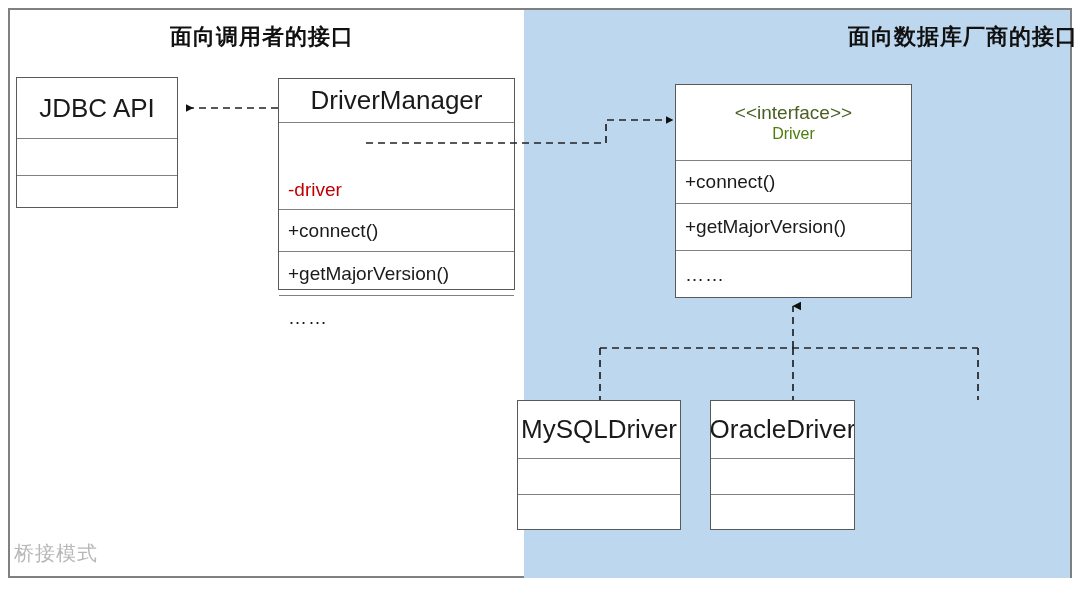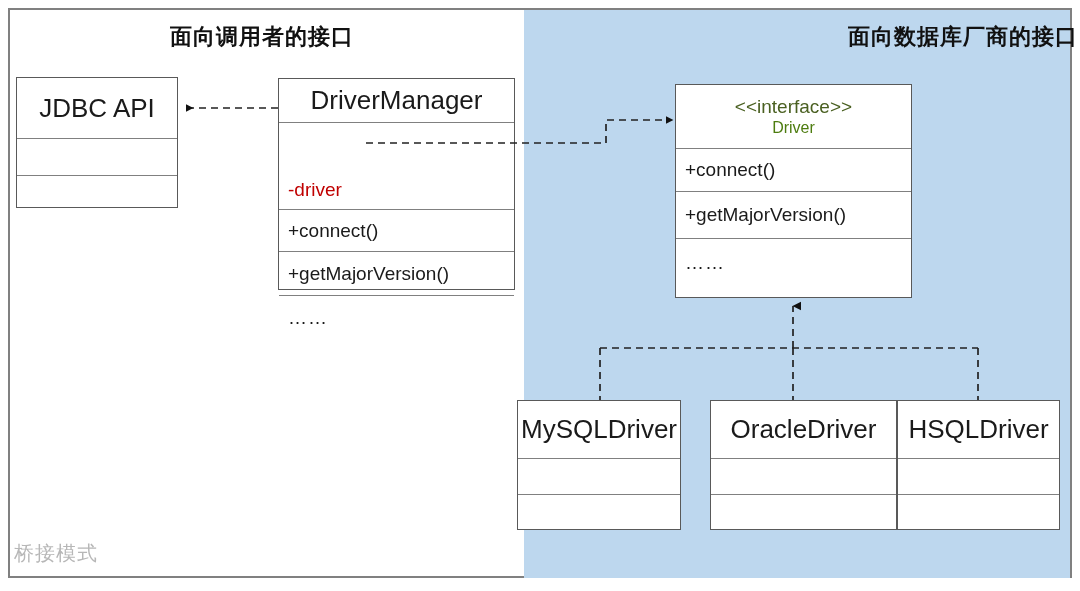--- a/index.html
+++ b/index.html
@@ -86,21 +86,21 @@
     justify-content: center;
   }
   .iface-name { color: #4d7c0f; font-size: 16px; line-height: 1.2; }
   .dots { letter-spacing: 1px; }
 
   
   #box-jdbc-api      { left: 16px;  top: 77px;  width: 162px; height: 131px; }
   #box-drivermanager { left: 278px; top: 78px;  width: 237px; height: 212px; }
   #box-driver        { left: 675px; top: 84px;  width: 237px; height: 214px; }
   #box-mysqldriver   { left: 517px; top: 400px; width: 164px; height: 130px; }
-  #box-oracledriver  { left: 710px; top: 400px; width: 187px; height: 130px; }
+  #box-oracledriver  { left: 710px; top: 400px; width: 145px; height: 130px; }
   #box-hsqldriver    { left: 897px; top: 400px; width: 163px; height: 130px; }
 
   
   #connectors {
     position: absolute;
     left: 0;
     top: 0;
     width: 1080px;
     height: 591px;
     pointer-events: none;
@@ -139,46 +139,41 @@
 
   <div class="uml-box" id="box-drivermanager">
     <div class="uml-row center title-row" style="height:44px;">DriverManager</div>
     <div class="uml-row left red" style="height:39px;">-driver</div>
     <div class="uml-row left" style="height:42px;">+connect()</div>
     <div class="uml-row left" style="height:44px;">+getMajorVersion()</div>
     <div class="uml-row left dots" style="height:43px;">……</div>
   </div>
 
   <div class="uml-box" id="box-driver">
-    <div class="uml-row center iface-head" style="height:64px;">
+    <div class="uml-row center iface-head" style="height:76px;">
       <span class="stereotype">&lt;&lt;interface&gt;&gt;</span>
       <span class="iface-name">Driver</span>
     </div>
     <div class="uml-row left" style="height:43px;">+connect()</div>
     <div class="uml-row left" style="height:47px;">+getMajorVersion()</div>
     <div class="uml-row left dots" style="height:48px;">……</div>
   </div>
 
   <div class="uml-box" id="box-mysqldriver">
     <div class="uml-row center title-row" style="height:58px;">MySQLDriver</div>
     <div class="uml-row empty" style="height:36px;"></div>
     <div class="uml-row empty" style="height:34px;"></div>
   </div>
 
   <div class="uml-box" id="box-oracledriver">
     <div class="uml-row center title-row" style="height:58px;">OracleDriver</div>
     <div class="uml-row empty" style="height:36px;"></div>
     <div class="uml-row empty" style="height:34px;"></div>
   </div>
 
-  <div class="uml-box" id="box-hsqldriver">
-    <div class="uml-row center title-row" style="height:58px;">HSQLDriver</div>
-    <div class="uml-row empty" style="height:36px;"></div>
-    <div class="uml-row empty" style="height:34px;"></div>
-  </div>
 
   <svg id="connectors" viewBox="0 0 1080 591">
     <defs>
       <marker id="arrow-open-left" markerWidth="9" markerHeight="9" refX="8" refY="4.5" orient="auto" markerUnits="userSpaceOnUse">
         <path d="M 8,0.8 L 0.6,4.5 L 8,8.2 Z" fill="#111111"></path>
       </marker>
       <marker id="arrow-open-right" markerWidth="9" markerHeight="9" refX="1" refY="4.5" orient="auto" markerUnits="userSpaceOnUse">
         <path d="M 1,0.8 L 8.4,4.5 L 1,8.2 Z" fill="#111111"></path>
       </marker>
       <marker id="arrow-open-up" markerWidth="11" markerHeight="11" refX="5.5" refY="1.5" orient="auto" markerUnits="userSpaceOnUse">

